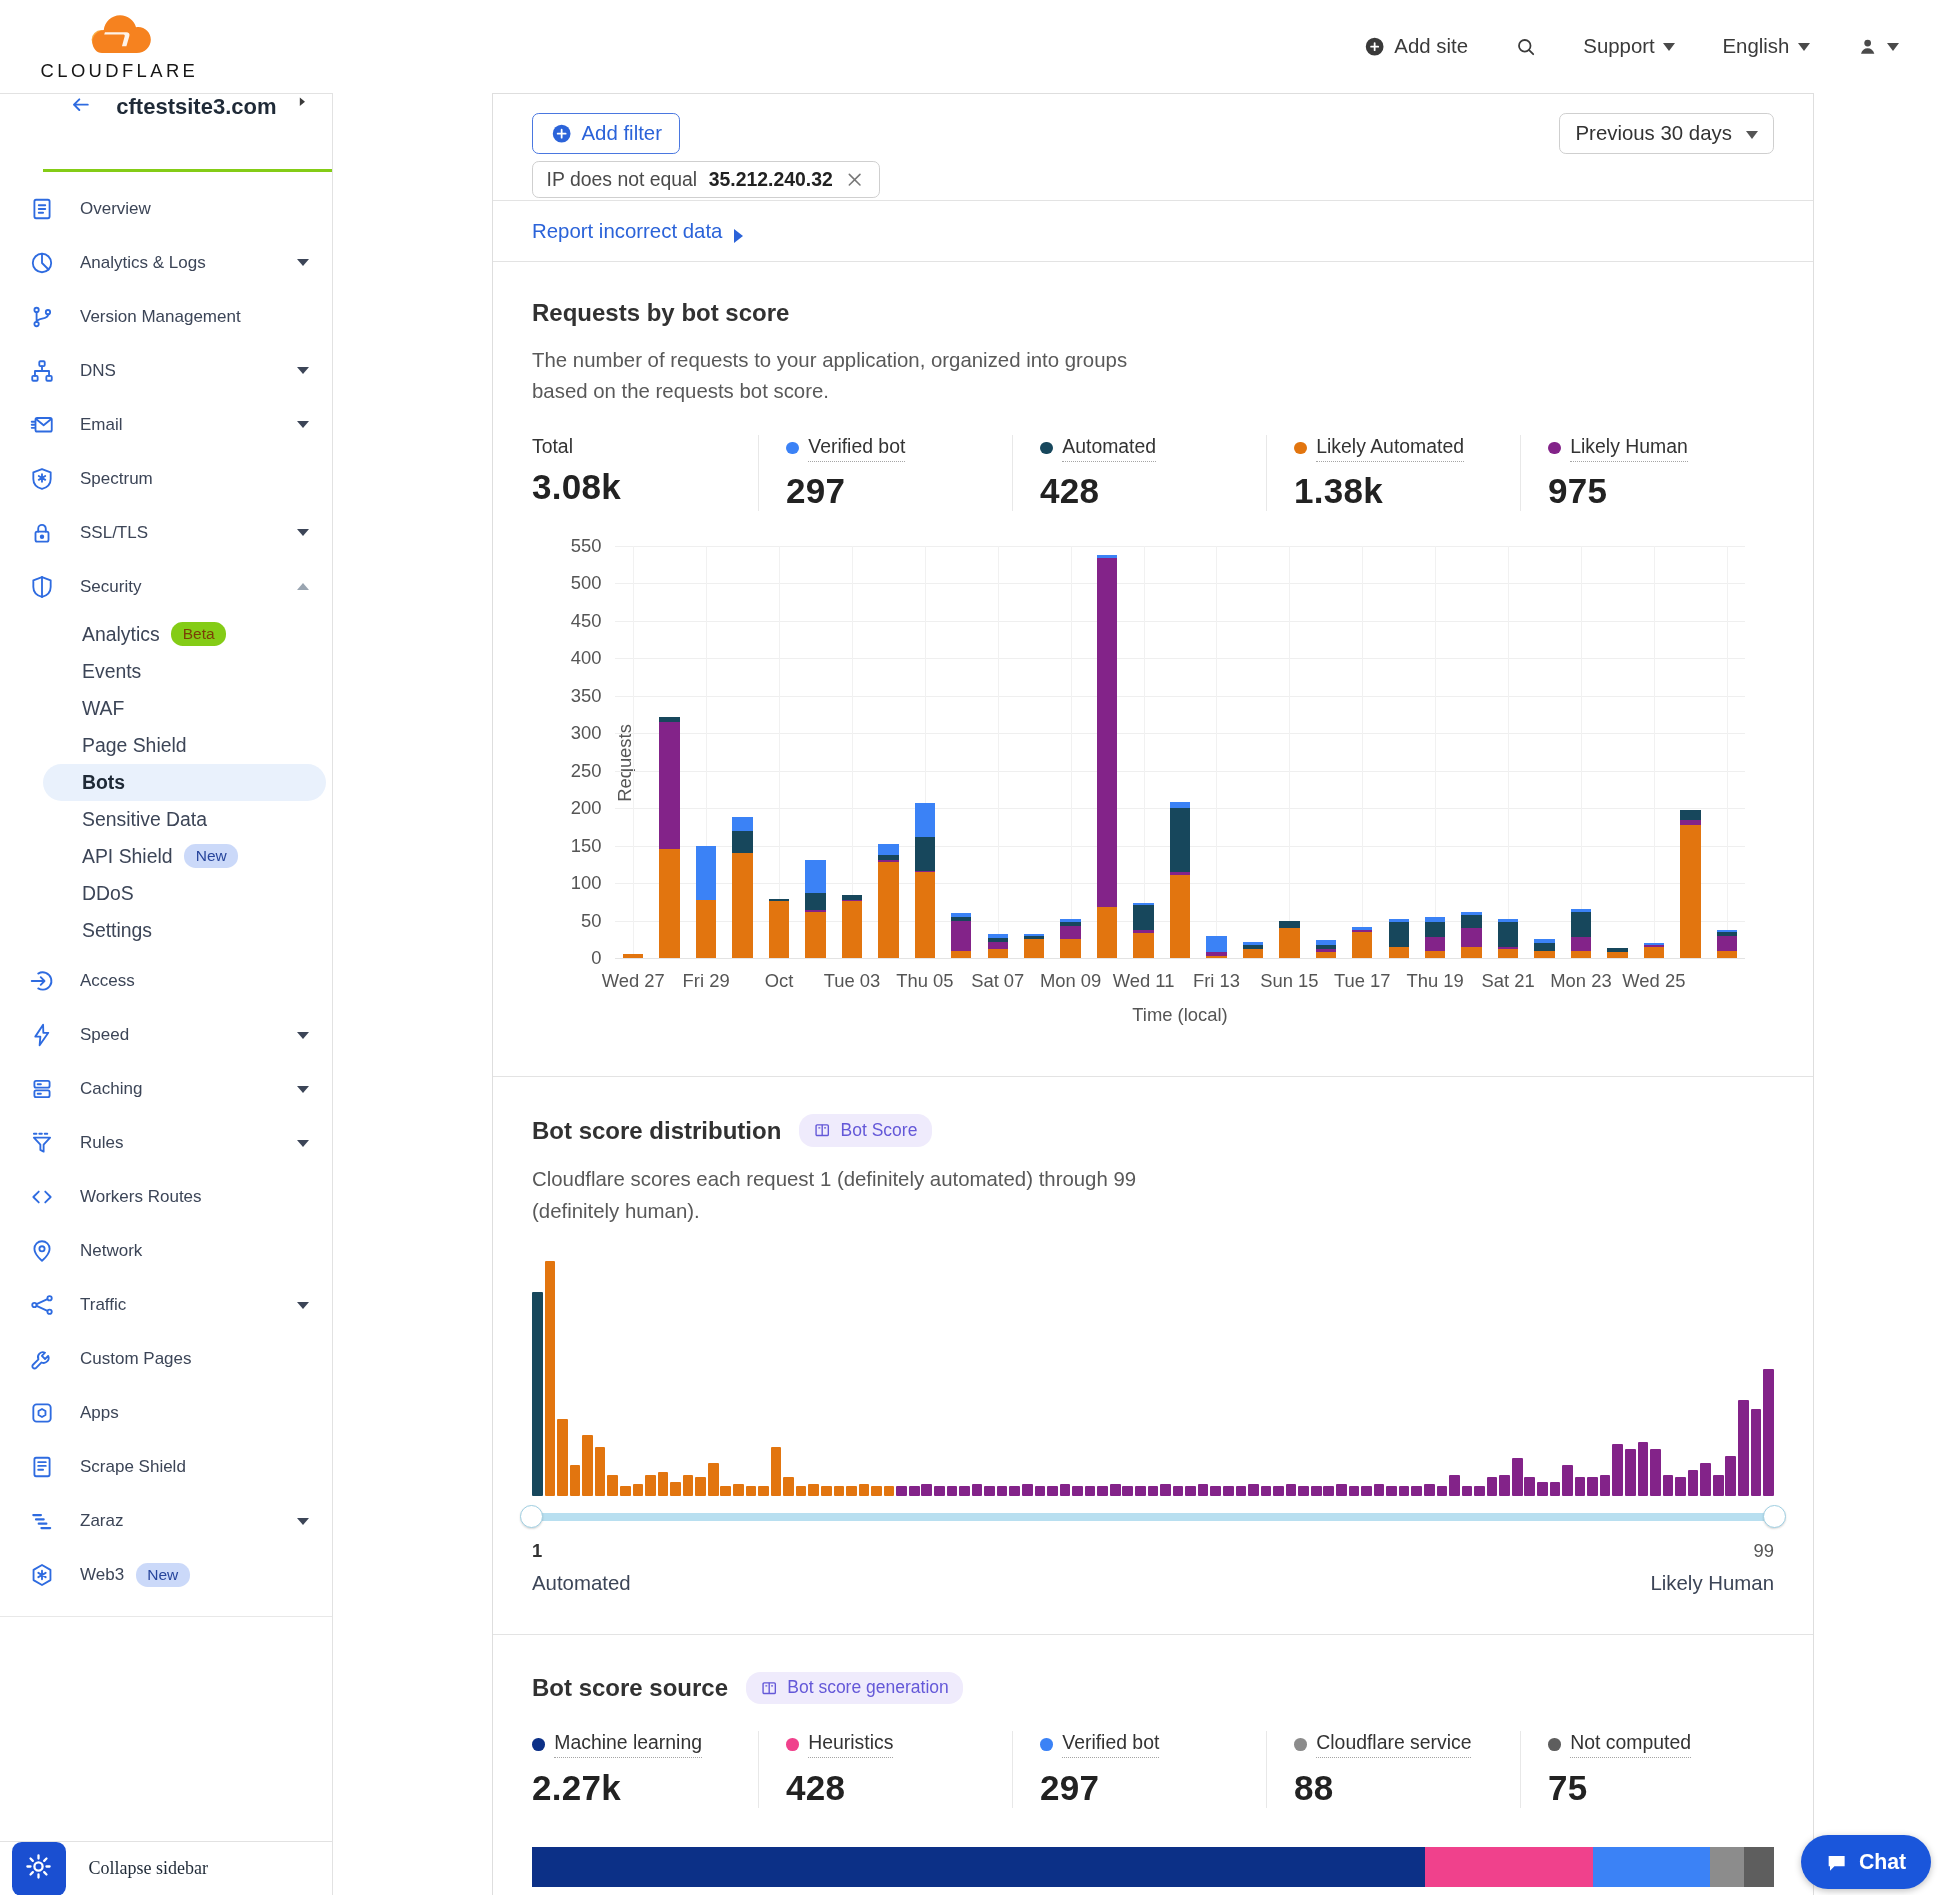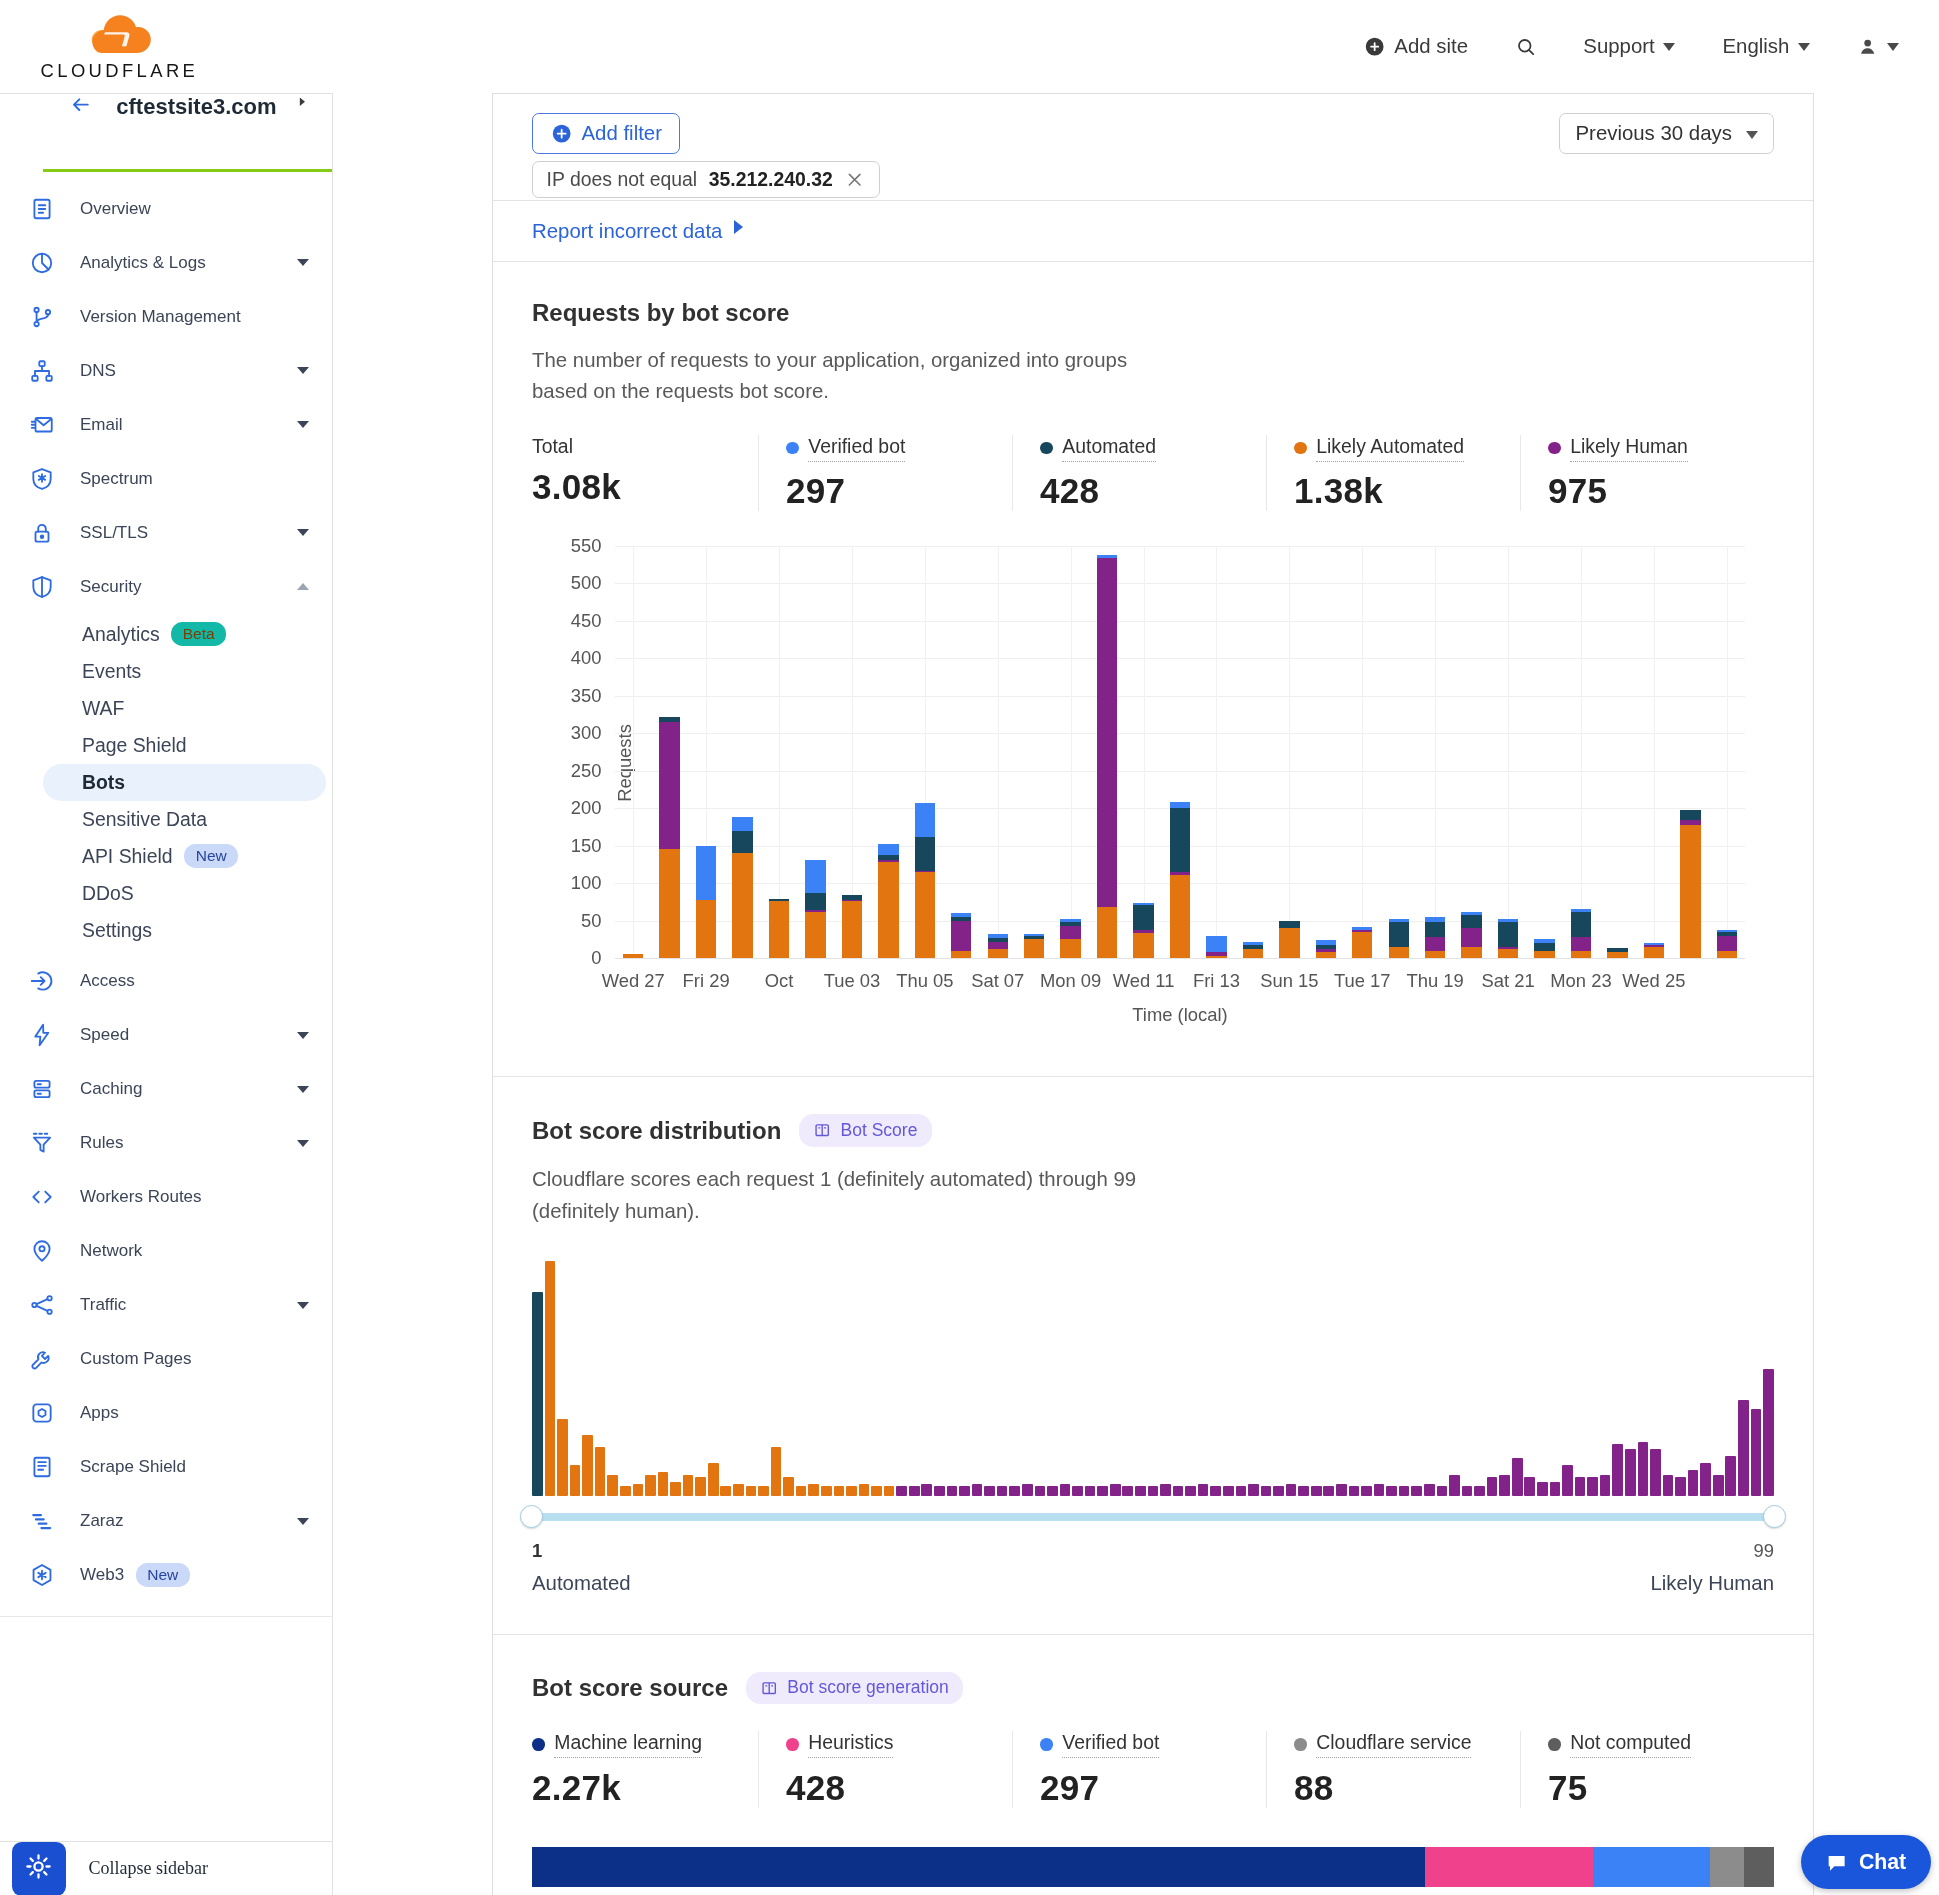--- a/index.html
+++ b/index.html
@@ -23,21 +23,21 @@
   .nav-item { height:54px; display:flex; align-items:center; padding:0 23px 0 29px; cursor:pointer; }
   .nav-icon { width:26px; height:26px; color:#2e6be0; flex:none; }
   .nav-icon svg { width:26px; height:26px; display:block; }
   .nav-label { font-size:17px; color:#3c4557; margin-left:25px; white-space:nowrap; }
   .chev { margin-left:auto; width:0; height:0; border-left:6.8px solid transparent; border-right:6.8px solid transparent; border-top:7.8px solid #3c4557; }
   .chev.up { border-top:none; border-bottom:7.8px solid #9aa5b1; }
   .sub { padding:1.9px 0 5.8px 0; }
   .sub-item { height:37px; display:flex; align-items:center; padding-left:82px; font-size:19.4px; color:#3c4557; cursor:pointer; }
   .sub-item.selected { background:#e9f1fc; border-radius:19.4px; margin:0 5.8px 0 43px; padding-left:39px; font-weight:700; color:#1f2a37; }
   .badge { font-size:15.5px; border-radius:11.6px; padding:2.9px 11.6px; margin-left:11.6px; white-space:nowrap; }
-  .badge-beta { background:#14b8a6; color:#7a4006; }
+  .badge-beta { background:#84cc16; color:#7a4006; }
   .badge-new { background:#cbd9f9; color:#27459c; }
   .nav-div { border-top:1px solid #e8e8e8; margin:13.6px 0 0 0; }
   .sb-foot { flex:none; border-top:1px solid #e2e2e2; height:54px; display:flex; align-items:center; }
   .gear-btn { width:54px; height:54px; background:#1a4fd1; border-radius:9.7px; margin-left:11.6px;
     display:flex; align-items:center; justify-content:center; cursor:pointer; flex:none; }
   .gear-btn svg { width:29px; height:29px; }
   .collapse-label { font-size:18px; color:#1f2a37; margin-left:23px;font-family:Liberation Serif, serif; }
   
   .main { position:absolute; left:492px; top:93px; width:1322px; background:#fff; border:1px solid #dedede; }
   .sec { border-bottom:1px solid #e3e3e3; position:relative; }
@@ -46,21 +46,21 @@
   .btn-addfilter { display:inline-flex; align-items:center; gap:9.7px; border:1.5px solid #4a77e0; border-radius:6.8px;
     height:41px; padding:0 17.5px; color:#2b63d9; font-size:20.4px; background:#fff; cursor:pointer; }
   .chip { display:inline-flex; align-items:center; gap:11.6px; border:1px solid #cfcfcf; border-radius:6.8px;
     height:37px; padding:0 13.6px; font-size:19.4px; color:#4a4a4a; margin-top:6.8px; background:#fff; }
   .chip b { color:#222; font-weight:600; }
   .chip .x { color:#777; cursor:pointer; display:flex; }
   .btn-range { position:absolute; top:19.4px; right:39px; display:inline-flex; align-items:center; gap:13.6px;
     border:1px solid #cfcfcf; border-radius:6.8px; height:41px; padding:0 15.5px; font-size:20.4px; color:#333; background:#fff; cursor:pointer; }
   .btn-range .caret { border-top-color:#555; }
   .sec2 { height:61px; display:flex; align-items:center; padding:0 39px; }
-  .report { color:#2b63d9; font-size:20.4px; display:flex; align-items:flex-start; gap:11.6px; cursor:pointer; }
+  .report { color:#2b63d9; font-size:20.4px; display:flex; align-items:flex-end; gap:11.6px; cursor:pointer; }
   .tri-right { width:0; height:0; border-top:7.8px solid transparent; border-bottom:7.8px solid transparent; border-left:9.7px solid #2b63d9; }
   .sec-pad { padding:37px 39px 39px 39px; }
   .card-title { font-size:24px; font-weight:700; color:#313131; }
   .titlerow { display:flex; align-items:center; gap:17.5px; }
   .pill { display:inline-flex; align-items:center; gap:8.7px; background:#efebfc; color:#6458d8;
     font-size:17.5px; border-radius:14.6px; padding:5.8px 14.6px; cursor:pointer; }
   .pill svg { width:18.4px; height:18.4px; }
   .card-desc { font-size:20.4px; color:#595959; line-height:1.55; margin-top:17.5px; max-width:640px; }
   
   .stats { display:flex; margin-top:27px; }

